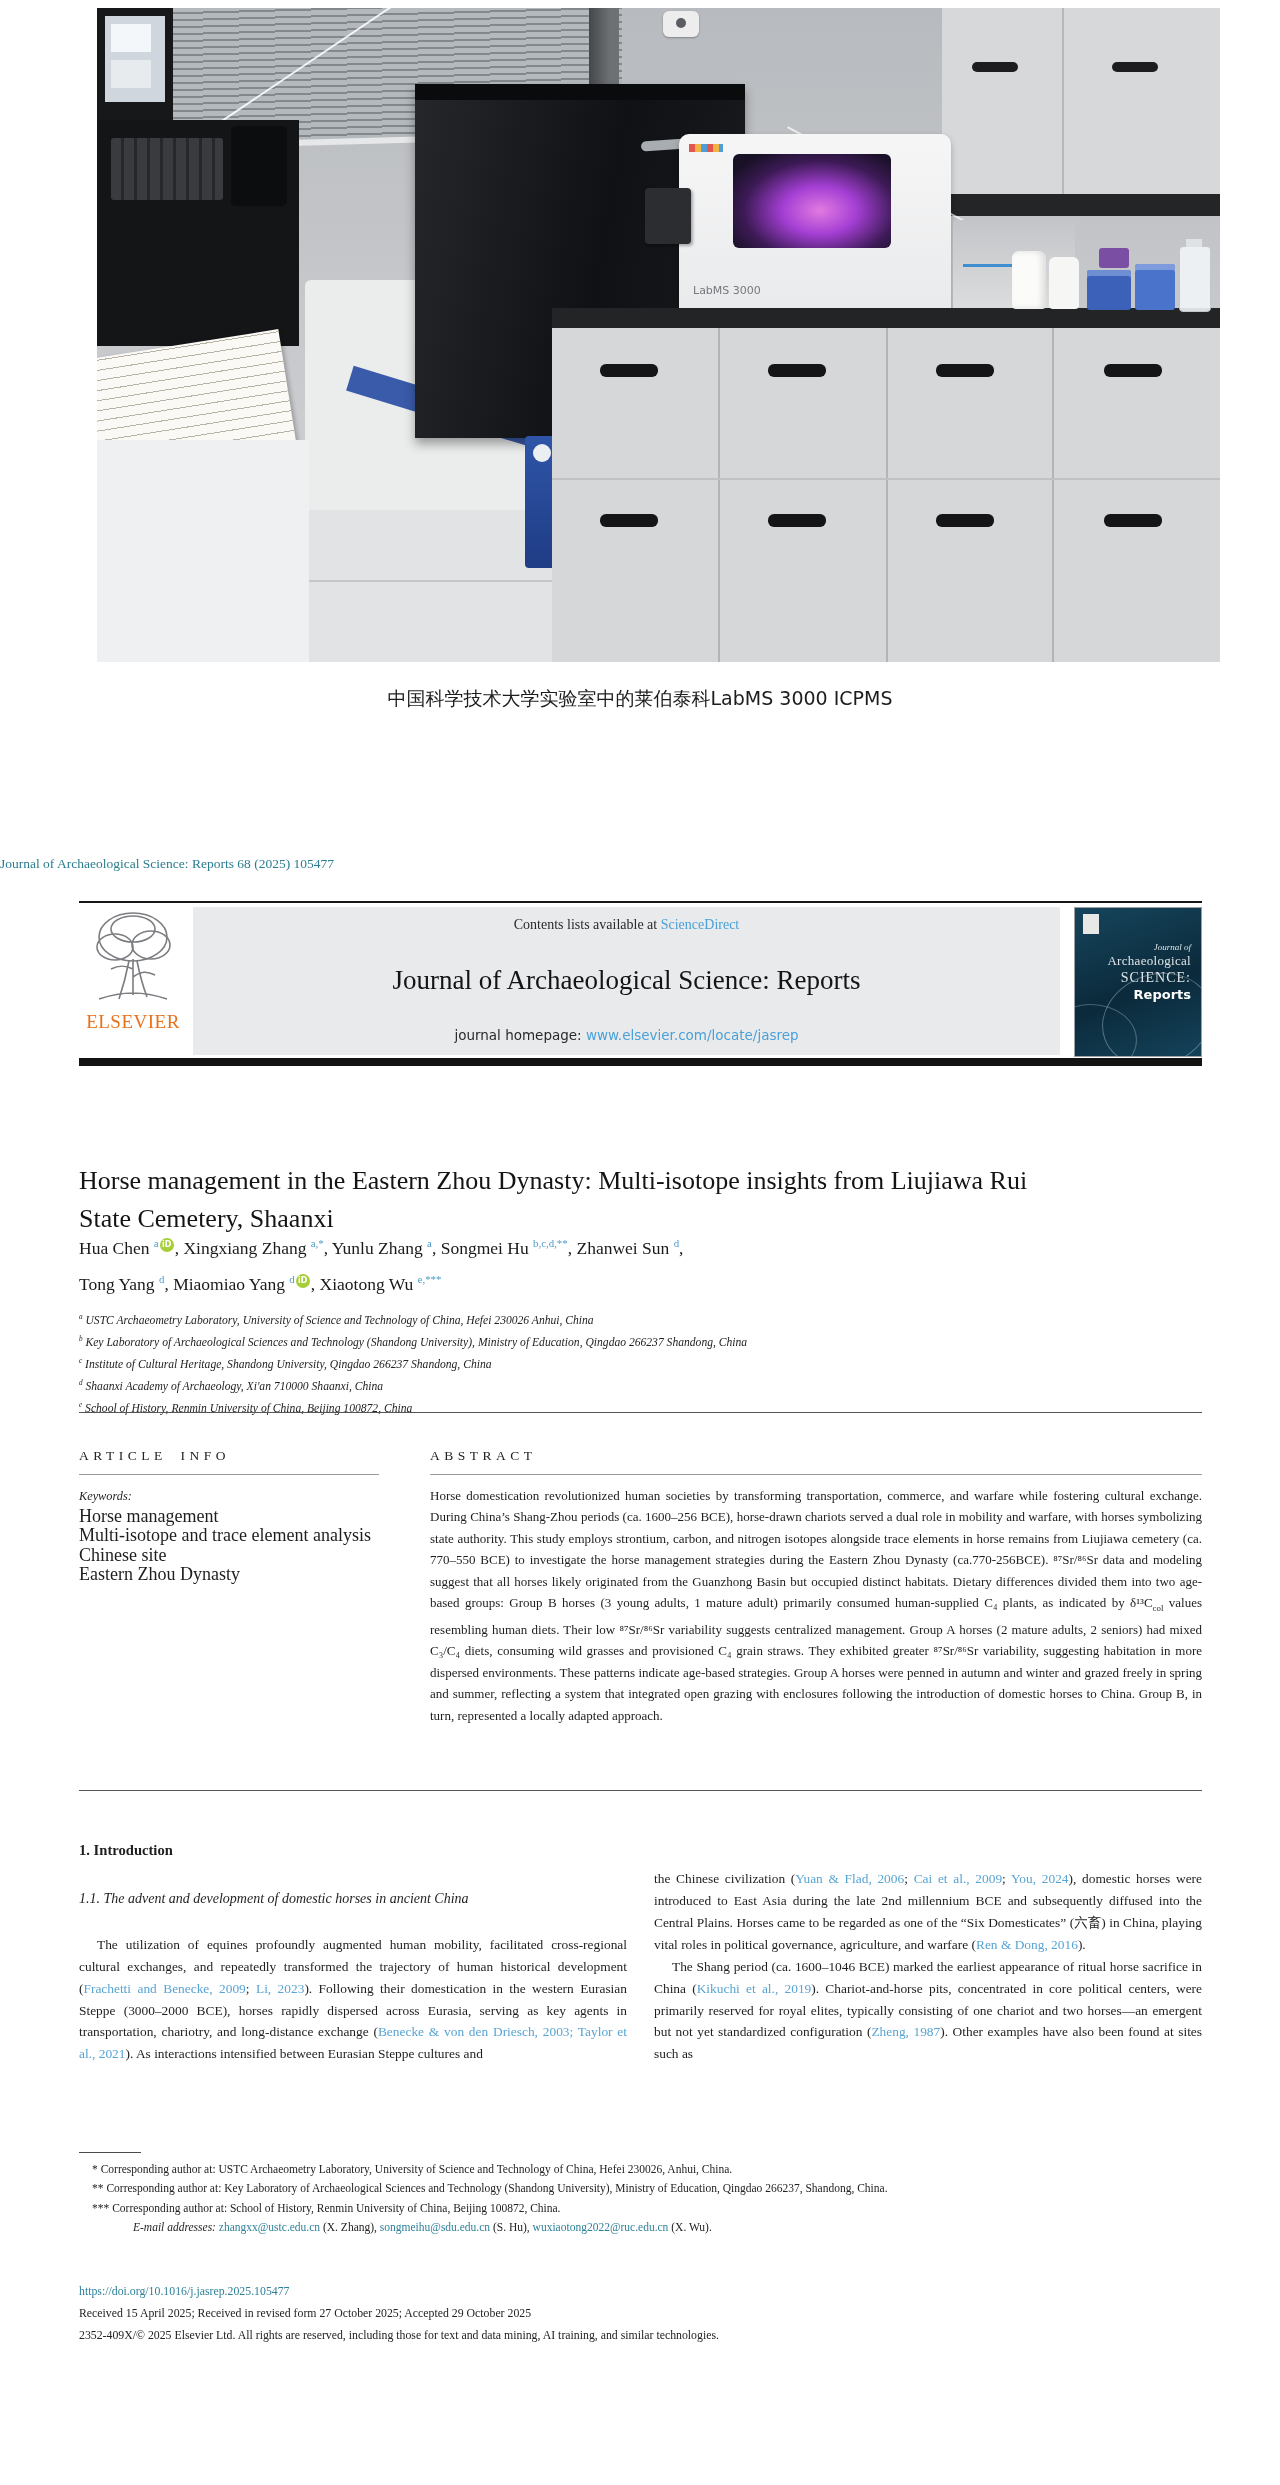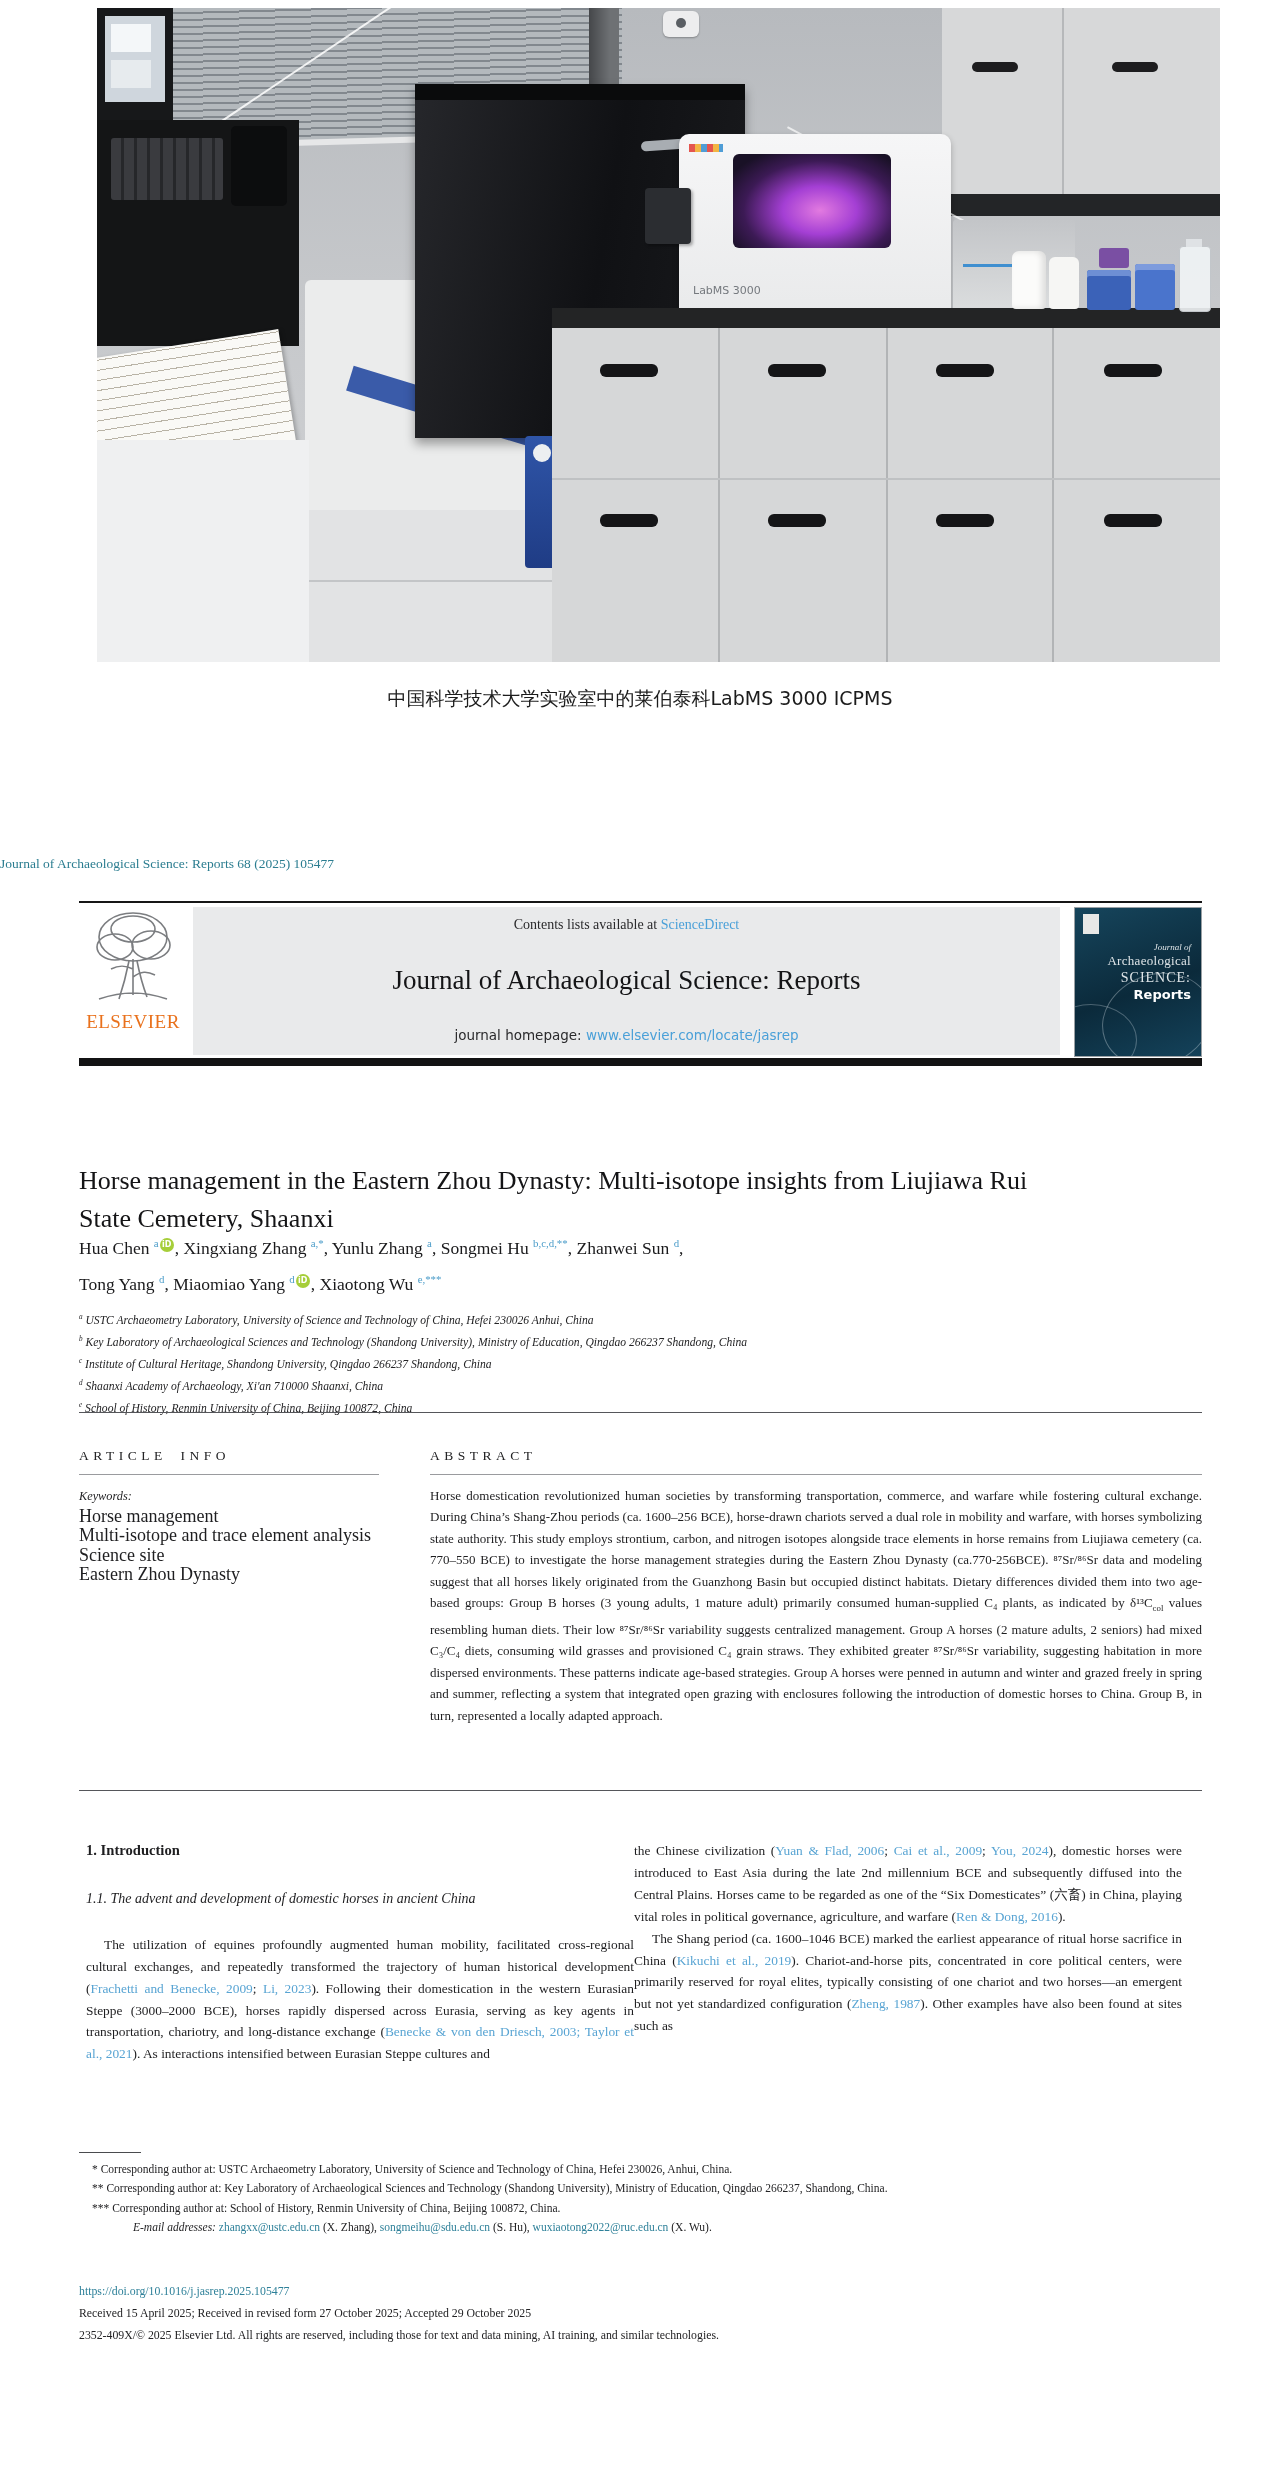--- a/index.html
+++ b/index.html
@@ -105,21 +105,21 @@
 
   .infohead{font-size:13.5px;letter-spacing:4.5px;word-spacing:6px;color:#232325;}
   .info-left{position:absolute;left:79px;top:1448px;width:300px;}
   .info-left .subrule{border-top:1px solid #9a9b9e;margin:10px 0 12px 0;}
   .kwlabel{font-style:italic;font-size:12.3px;line-height:19.5px;}
   .kw{font-size:18px;line-height:19.5px;}
   .info-right{position:absolute;left:430px;top:1448px;width:772px;}
   .info-right .subrule{border-top:1px solid #9a9b9e;margin:10px 0 10px 0;}
   .abstract{font-size:13px;line-height:21.4px;text-align:justify;color:#1d1d1f;}
 
-  .intro{position:absolute;left:86px;top:1840px;width:1123px;display:flex;}
+  .intro{position:absolute;left:79px;top:1840px;width:1123px;display:flex;gap:27px;align-items:flex-end;}
   .col{width:548px;font-size:13.4px;line-height:21.9px;text-align:justify;}
   .sechead{font-weight:bold;font-size:14.6px;margin:0 0 26px 0;}
   .subhead{font-style:italic;font-size:14px;margin:0 0 24px 0;font-weight:normal;}
   .para{margin:0;text-indent:18px;}
   .para.noindent{text-indent:0;}
 
   .fnsep{position:absolute;left:79px;top:2152px;width:62px;border-top:1px solid #4a4b4e;}
   .fns{position:absolute;left:79px;top:2160px;width:1123px;font-size:11.5px;line-height:19.4px;color:#232325;}
   .fn{margin:0;text-indent:13px;}
   .fn.em{text-indent:20px;}
@@ -260,21 +260,21 @@
   </div>
 
   <div class="rule r1"></div>
 
   <div class="info-left">
     <div class="infohead">ARTICLE INFO</div>
     <div class="subrule"></div>
     <div class="kwlabel">Keywords:</div>
     <div class="kw">Horse management</div>
     <div class="kw">Multi-isotope and trace element analysis</div>
-    <div class="kw">Science site</div>
+    <div class="kw">Chinese site</div>
     <div class="kw">Eastern Zhou Dynasty</div>
   </div>
   <div class="info-right">
     <div class="infohead">ABSTRACT</div>
     <div class="subrule"></div>
     <div class="abstract"><span class="seg-plain">Horse domestication revolutionized human societies by transforming transportation, commerce, and warfare while fostering cultural exchange. During China’s Shang-Zhou periods (ca. 1600–256 BCE), horse-drawn chariots served a dual role in mobility and warfare, with horses symbolizing state authority. This study employs strontium, carbon, and nitrogen isotopes alongside trace elements in horse remains from Liujiawa cemetery (ca. 770–550 BCE) to investigate the horse management strategies during the Eastern Zhou Dynasty (ca.770-256BCE). ⁸⁷Sr/⁸⁶Sr data and modeling suggest that all horses likely originated from the Guanzhong Basin but occupied distinct habitats. Dietary differences divided them into two age-based groups: Group B horses (3 young adults, 1 mature adult) primarily consumed human-supplied C₄ plants, as indicated by δ¹³C</span><span class="seg-sub">col</span><span class="seg-plain"> values resembling human diets. Their low ⁸⁷Sr/⁸⁶Sr variability suggests centralized management. Group A horses (2 mature adults, 2 seniors) had mixed C₃/C₄ diets, consuming wild grasses and provisioned C₄ grain straws. They exhibited greater ⁸⁷Sr/⁸⁶Sr variability, suggesting habitation in more dispersed environments. These patterns indicate age-based strategies. Group A horses were penned in autumn and winter and grazed freely in spring and summer, reflecting a system that integrated open grazing with enclosures following the introduction of domestic horses to China. Group B, in turn, represented a locally adapted approach.</span></div>
   </div>
 
   <div class="rule r2"></div>
 

